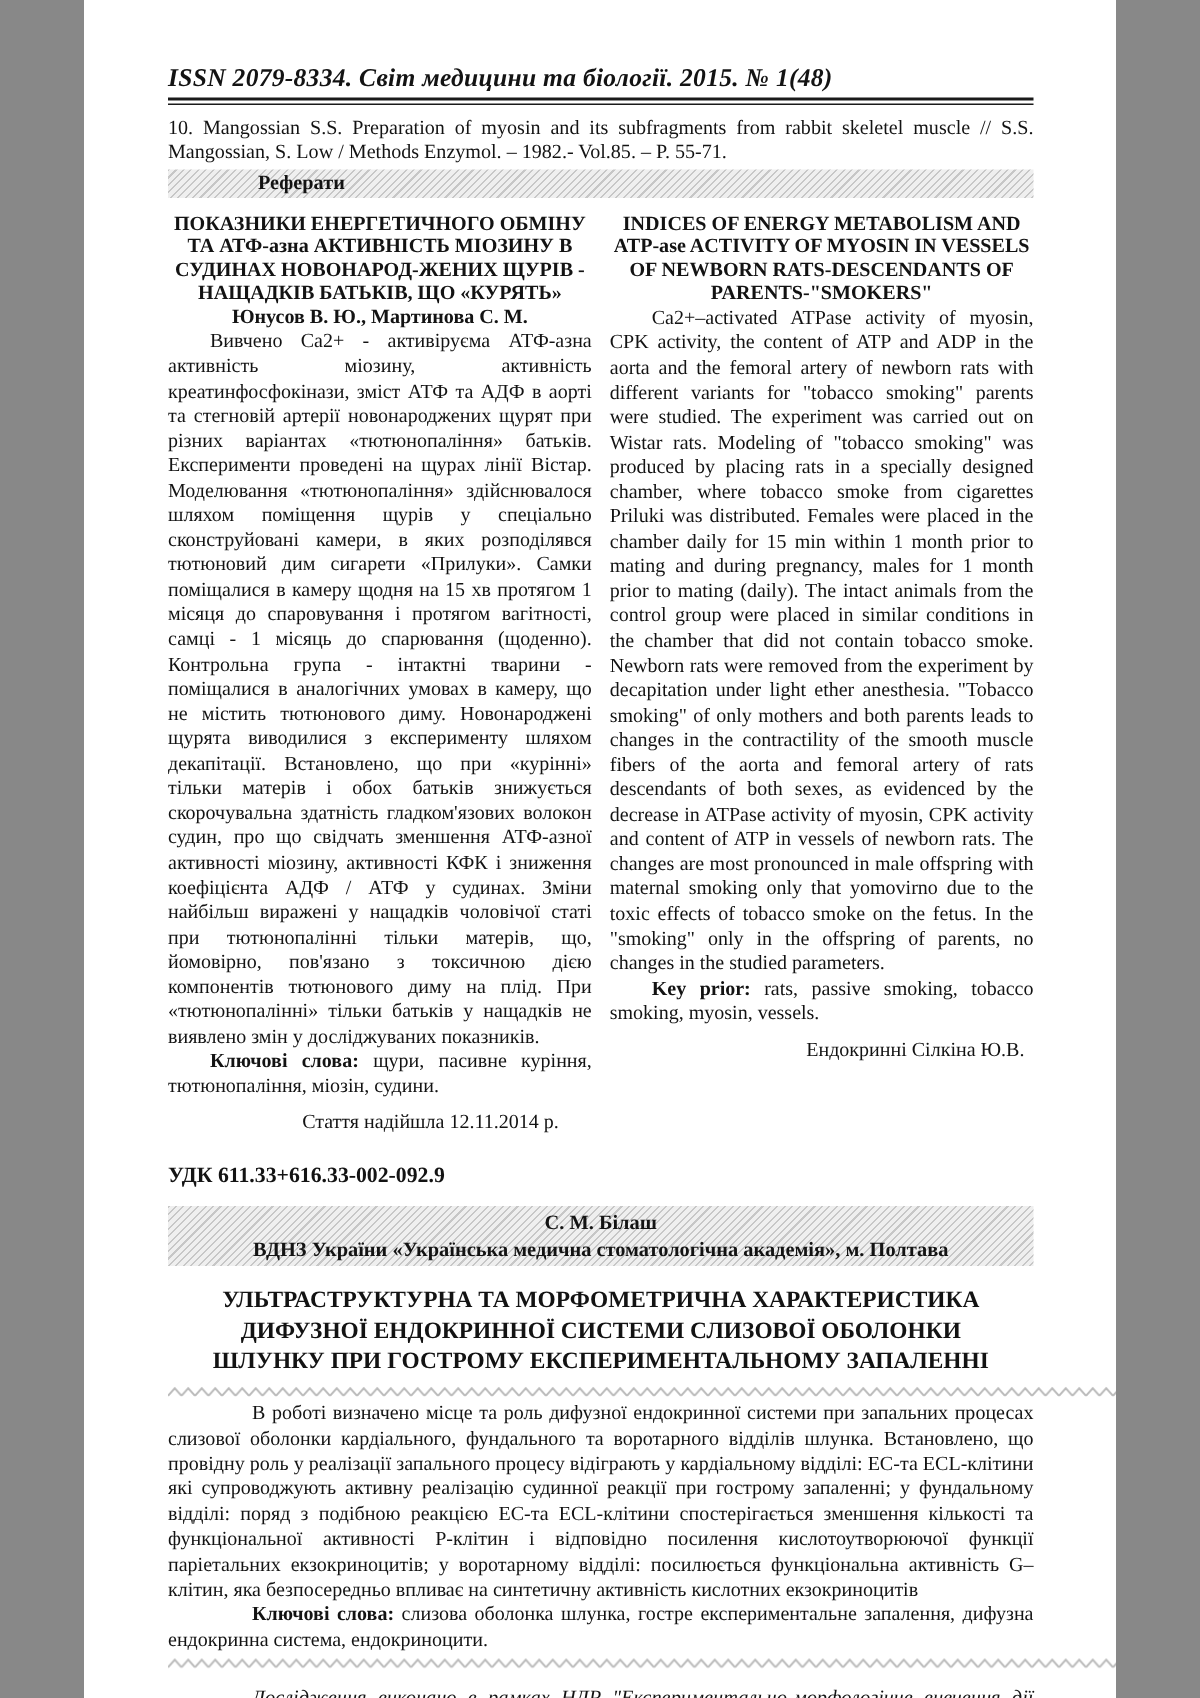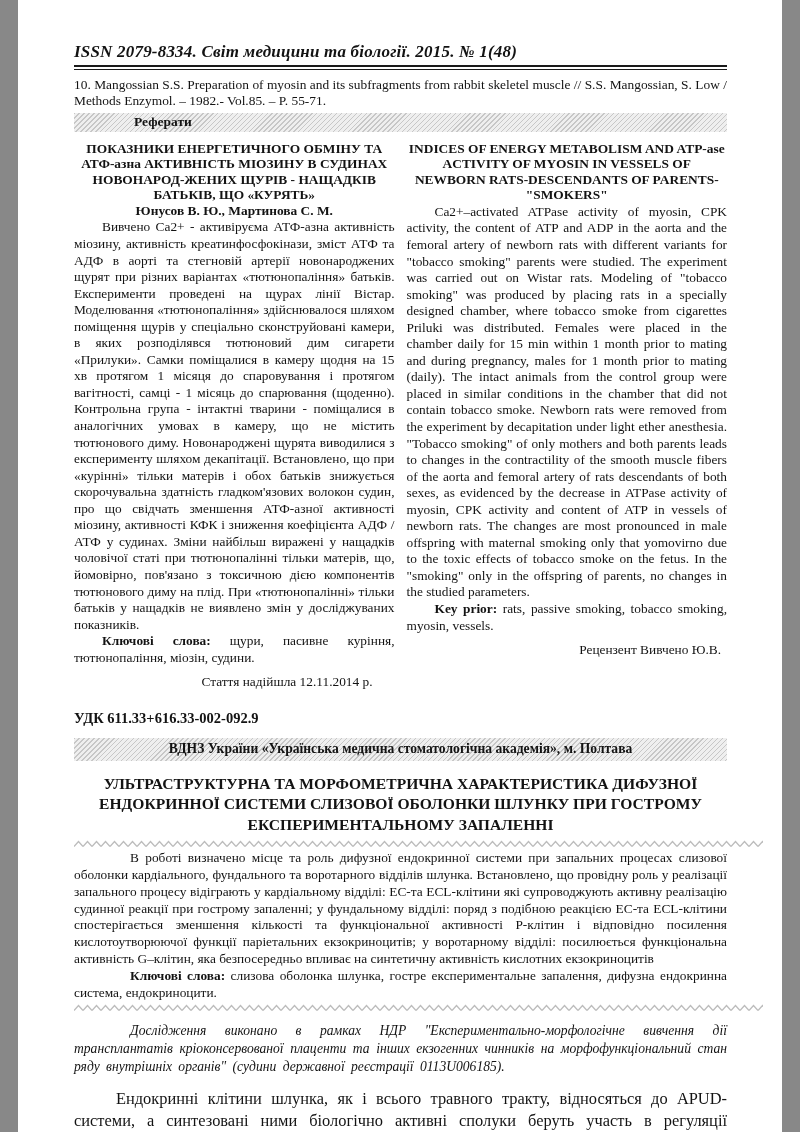--- a/index.html
+++ b/index.html
@@ -1,18 +1,18 @@
 <!DOCTYPE html>
 <html><head>
 <meta charset="utf-8">
 <style>
   * { margin:0; padding:0; box-sizing:border-box; }
   html,body { background:#888; }
   .page {
-    width:764px; height:1132px; margin:0 auto; background:#ffffff;
+    width:688px; height:1132px; margin:0 auto; background:#ffffff;
     font-family:"Liberation Serif","DejaVu Serif",serif; color:#131313;
     padding:42px 55px 0 56px; overflow:hidden; position:relative;
   }
   .journal-header {
     font-size:17px; font-weight:bold; font-style:italic; letter-spacing:.2px;
     padding-bottom:3px;
   }
   .double-rule { border-top:2.5px solid #1a1a1a; border-bottom:1.2px solid #1a1a1a; height:4.5px; }
   .reference {
     margin-top:7px; font-size:13.4px; line-height:16px; text-align:justify;
@@ -76,27 +76,28 @@
       <div class="abs-title">ПОКАЗНИКИ ЕНЕРГЕТИЧНОГО ОБМІНУ ТА АТФ-азна АКТИВНІСТЬ МІОЗИНУ В СУДИНАХ НОВОНАРОД-ЖЕНИХ ЩУРІВ - НАЩАДКІВ БАТЬКІВ, ЩО «КУРЯТЬ»</div>
       <div class="abs-authors">Юнусов В. Ю., Мартинова С. М.</div>
       <p class="abs-body">Вивчено Са2+ - активіруєма АТФ-азна активність міозину, активність креатинфосфокінази, зміст АТФ та АДФ в аорті та стегновій артерії новонароджених щурят при різних варіантах «тютюнопаління» батьків. Експерименти проведені на щурах лінії Вістар. Моделювання «тютюнопаління» здійснювалося шляхом поміщення щурів у спеціально сконструйовані камери, в яких розподілявся тютюновий дим сигарети «Прилуки». Самки поміщалися в камеру щодня на 15 хв протягом 1 місяця до спаровування і протягом вагітності, самці - 1 місяць до спарювання (щоденно). Контрольна група - інтактні тварини - поміщалися в аналогічних умовах в камеру, що не містить тютюнового диму. Новонароджені щурята виводилися з експерименту шляхом декапітації. Встановлено, що при «курінні» тільки матерів і обох батьків знижується скорочувальна здатність гладком'язових волокон судин, про що свідчать зменшення АТФ-азної активності міозину, активності КФК і зниження коефіцієнта АДФ / АТФ у судинах. Зміни найбільш виражені у нащадків чоловічої статі при тютюнопалінні тільки матерів, що, йомовірно, пов'язано з токсичною дією компонентів тютюнового диму на плід. При «тютюнопалінні» тільки батьків у нащадків не виявлено змін у досліджуваних показників.</p>
       <p class="abs-keywords"><b>Ключові слова: </b><span>щури, пасивне куріння, тютюнопаління, міозін, судини.</span></p>
       <div class="received">Стаття надійшла 12.11.2014 р.</div>
     </div>
     <div class="col">
       <div class="abs-title">INDICES OF ENERGY METABOLISM AND ATP-ase ACTIVITY OF MYOSIN IN VESSELS OF NEWBORN RATS-DESCENDANTS OF PARENTS-"SMOKERS"</div>
       <p class="abs-body">Ca2+–activated ATPase activity of myosin, CPK activity, the content of ATP and ADP in the aorta and the femoral artery of newborn rats with different variants for "tobacco smoking" parents were studied. The experiment was carried out on Wistar rats. Modeling of "tobacco smoking" was produced by placing rats in a specially designed chamber, where tobacco smoke from cigarettes Priluki was distributed. Females were placed in the chamber daily for 15 min within 1 month prior to mating and during pregnancy, males for 1 month prior to mating (daily). The intact animals from the control group were placed in similar conditions in the chamber that did not contain tobacco smoke. Newborn rats were removed from the experiment by decapitation under light ether anesthesia. "Tobacco smoking" of only mothers and both parents leads to changes in the contractility of the smooth muscle fibers of the aorta and femoral artery of rats descendants of both sexes, as evidenced by the decrease in ATPase activity of myosin, CPK activity and content of ATP in vessels of newborn rats. The changes are most pronounced in male offspring with maternal smoking only that yomovirno due to the toxic effects of tobacco smoke on the fetus. In the "smoking" only in the offspring of parents, no changes in the studied parameters.</p>
       <p class="abs-keywords"><b>Key prior: </b><span>rats, passive smoking, tobacco smoking, myosin, vessels.</span></p>
-      <div class="reviewer">Рецензент Вивчено Ю.В.</div>
+      <div class="reviewer">Ендокринні Сілкіна Ю.В.</div>
     </div>
   </div>
 
   <div class="udc">УДК 611.33+616.33-002-092.9</div>
 
   <div class="author-band hatch">
+    <div>С. М. Білаш</div>
     <div>ВДНЗ України «Українська медична стоматологічна академія», м. Полтава</div>
   </div>
 
   <div class="article-title">УЛЬТРАСТРУКТУРНА ТА МОРФОМЕТРИЧНА ХАРАКТЕРИСТИКА ДИФУЗНОЇ ЕНДОКРИННОЇ СИСТЕМИ СЛИЗОВОЇ ОБОЛОНКИ ШЛУНКУ ПРИ ГОСТРОМУ ЕКСПЕРИМЕНТАЛЬНОМУ ЗАПАЛЕННІ</div>
 
   <svg class="zigzag" xmlns="http://www.w3.org/2000/svg">
     <defs>
       <pattern id="zz1" width="9" height="8" patternUnits="userSpaceOnUse">
         <path d="M0 6.5 L4.5 1.5 L9 6.5" fill="none" stroke="#bcbcbc" stroke-width="1.3"></path>
       </pattern>

